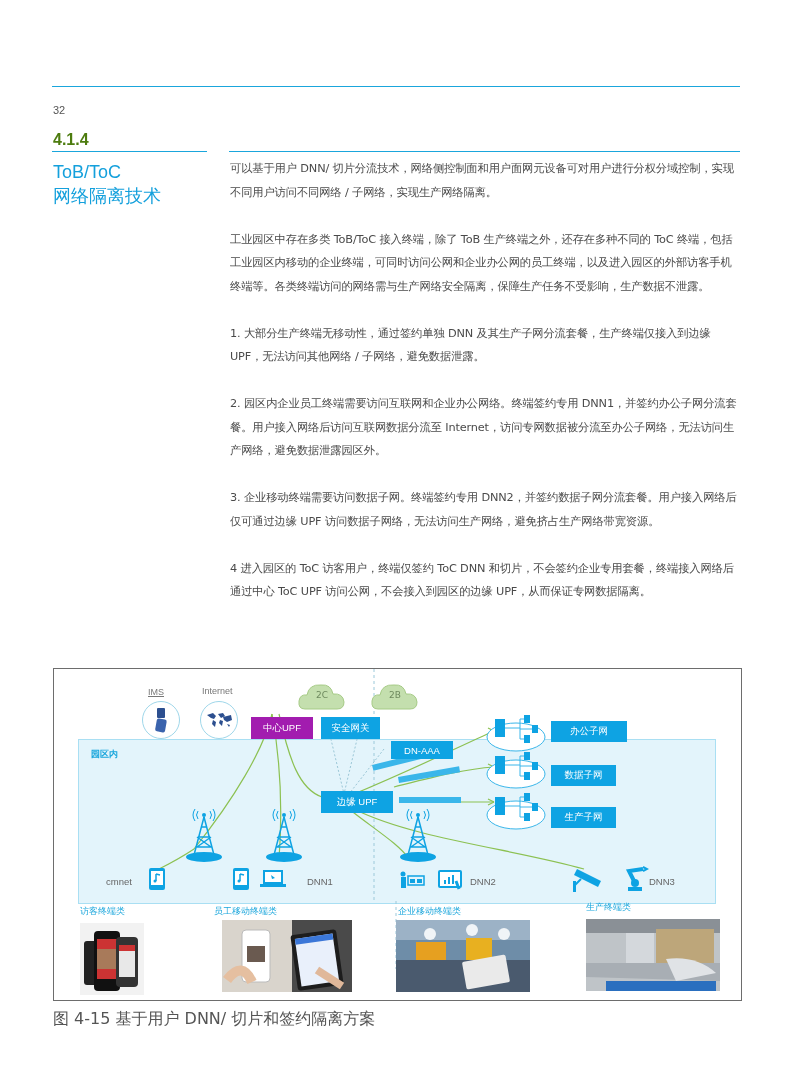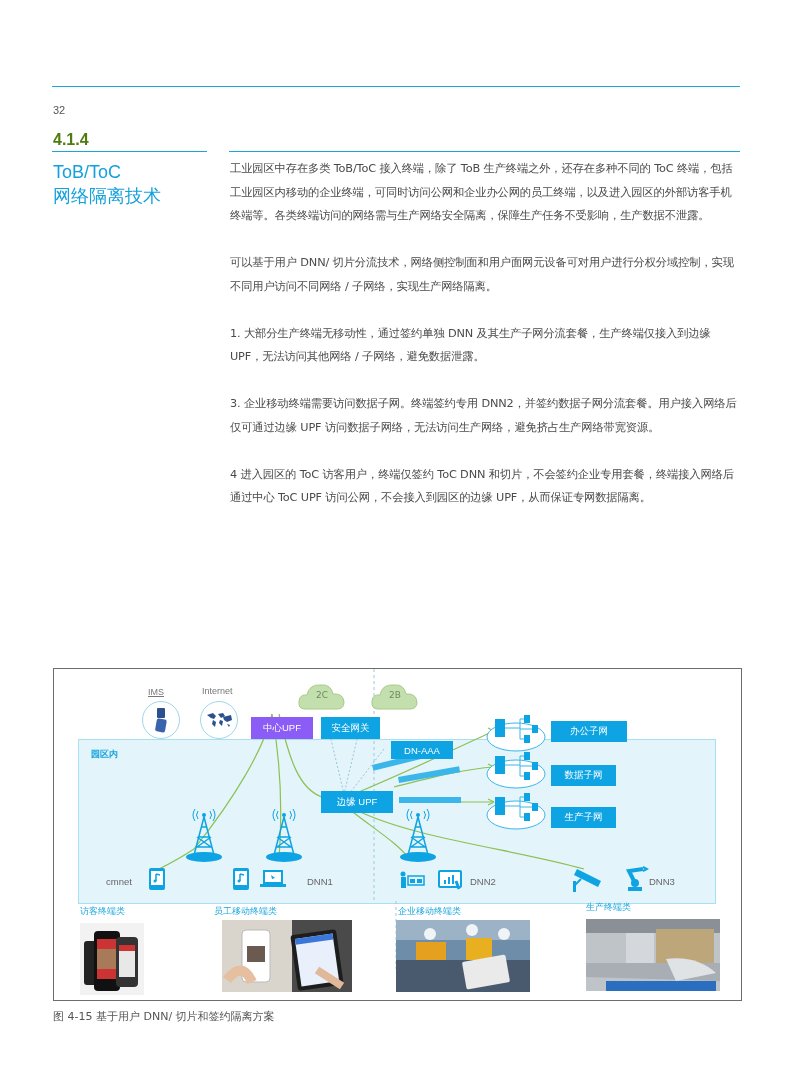--- a/index.html
+++ b/index.html
@@ -24,47 +24,48 @@
             background:#fff; overflow:hidden; }
   .zone { position:absolute; left:24px; top:70px; width:636px; height:163px; background:#e3f4fb;
           border:1px solid #a9dff3; }
   .zone-label { position:absolute; left:37px; top:79px; font-size:9px; color:#1aa6dc; font-weight:bold; }
   .ext-label { position:absolute; font-size:9px; color:#777; font-family:"Liberation Sans",sans-serif; }
   .circle-ic { position:absolute; width:36px; height:36px; border:1px solid #9fd7ea; border-radius:50%;
                background:#fff; display:flex; align-items:center; justify-content:center; }
   .box { position:absolute; color:#fff; font-size:9.5px; display:flex; align-items:center;
          justify-content:center; font-family:"Liberation Sans",sans-serif; }
   .box.blue { background:#0ea3e3; }
-  .box.green { background:#8b5cf6; }
+  .box.green { background:#a21caf; }
   .cloud { position:absolute; }
   .cloud-label { position:absolute; font-size:9px; color:#6e8a5e; }
   .dev-label { position:absolute; font-size:9.5px; color:#666; font-family:"Liberation Sans",sans-serif; }
   .cat-label { position:absolute; font-size:9px; color:#1aa6dc; }
   .photo { position:absolute; }
-  .caption { position:absolute; left:53px; top:1009px; font-size:11px; color:#555; }
+  .caption { position:absolute; left:53px; top:1009px; font-size:16px; color:#555; }
   svg { display:block; }
 </style>
 </head>
 <body>
 
 <div class="page-num">32</div>
 <div class="top-rule"></div>
 
 <div class="sec-num">4.1.4</div>
 <div class="sec-rule-l"></div>
 <div class="sec-rule-r"></div>
 <div class="sec-title">
   <div>ToB/ToC</div>
   <div>网络隔离技术</div>
 </div>
 
 <div class="body-text">
+  <p>可以基于用户 DNN/ 切片分流技术，网络侧控制面和用户面网元设备可对用户进行分权分域控制，实现不同用户访问不同网络 / 子网络，实现生产网络隔离。</p>
   <p>工业园区中存在多类 ToB/ToC 接入终端，除了 ToB 生产终端之外，还存在多种不同的 ToC 终端，包括工业园区内移动的企业终端，可同时访问公网和企业办公网的员工终端，以及进入园区的外部访客手机终端等。各类终端访问的网络需与生产网络安全隔离，保障生产任务不受影响，生产数据不泄露。</p>
-  <p>可以基于用户 DNN/ 切片分流技术，网络侧控制面和用户面网元设备可对用户进行分权分域控制，实现不同用户访问不同网络 / 子网络，实现生产网络隔离。</p>
   <p>1. 大部分生产终端无移动性，通过签约单独 DNN 及其生产子网分流套餐，生产终端仅接入到边缘 UPF，无法访问其他网络 / 子网络，避免数据泄露。</p>
+  <p>2. 园区内企业员工终端需要访问互联网和企业办公网络。终端签约专用 DNN1，并签约办公子网分流套餐。用户接入网络后访问互联网数据分流至 Internet，访问专网数据被分流至办公子网络，无法访问生产网络，避免数据泄露园区外。</p>
   <p>3. 企业移动终端需要访问数据子网。终端签约专用 DNN2，并签约数据子网分流套餐。用户接入网络后仅可通过边缘 UPF 访问数据子网络，无法访问生产网络，避免挤占生产网络带宽资源。</p>
   <p class="tight">4 进入园区的 ToC 访客用户，终端仅签约 ToC DNN 和切片，不会签约企业专用套餐，终端接入网络后通过中心 ToC UPF 访问公网，不会接入到园区的边缘 UPF，从而保证专网数据隔离。</p>
 </div>
 
 <div class="figure">
   <div class="zone"></div>
   <div class="zone-label">园区内</div>
 
   <svg style="position:absolute;left:0;top:0;" width="687" height="331">
 

